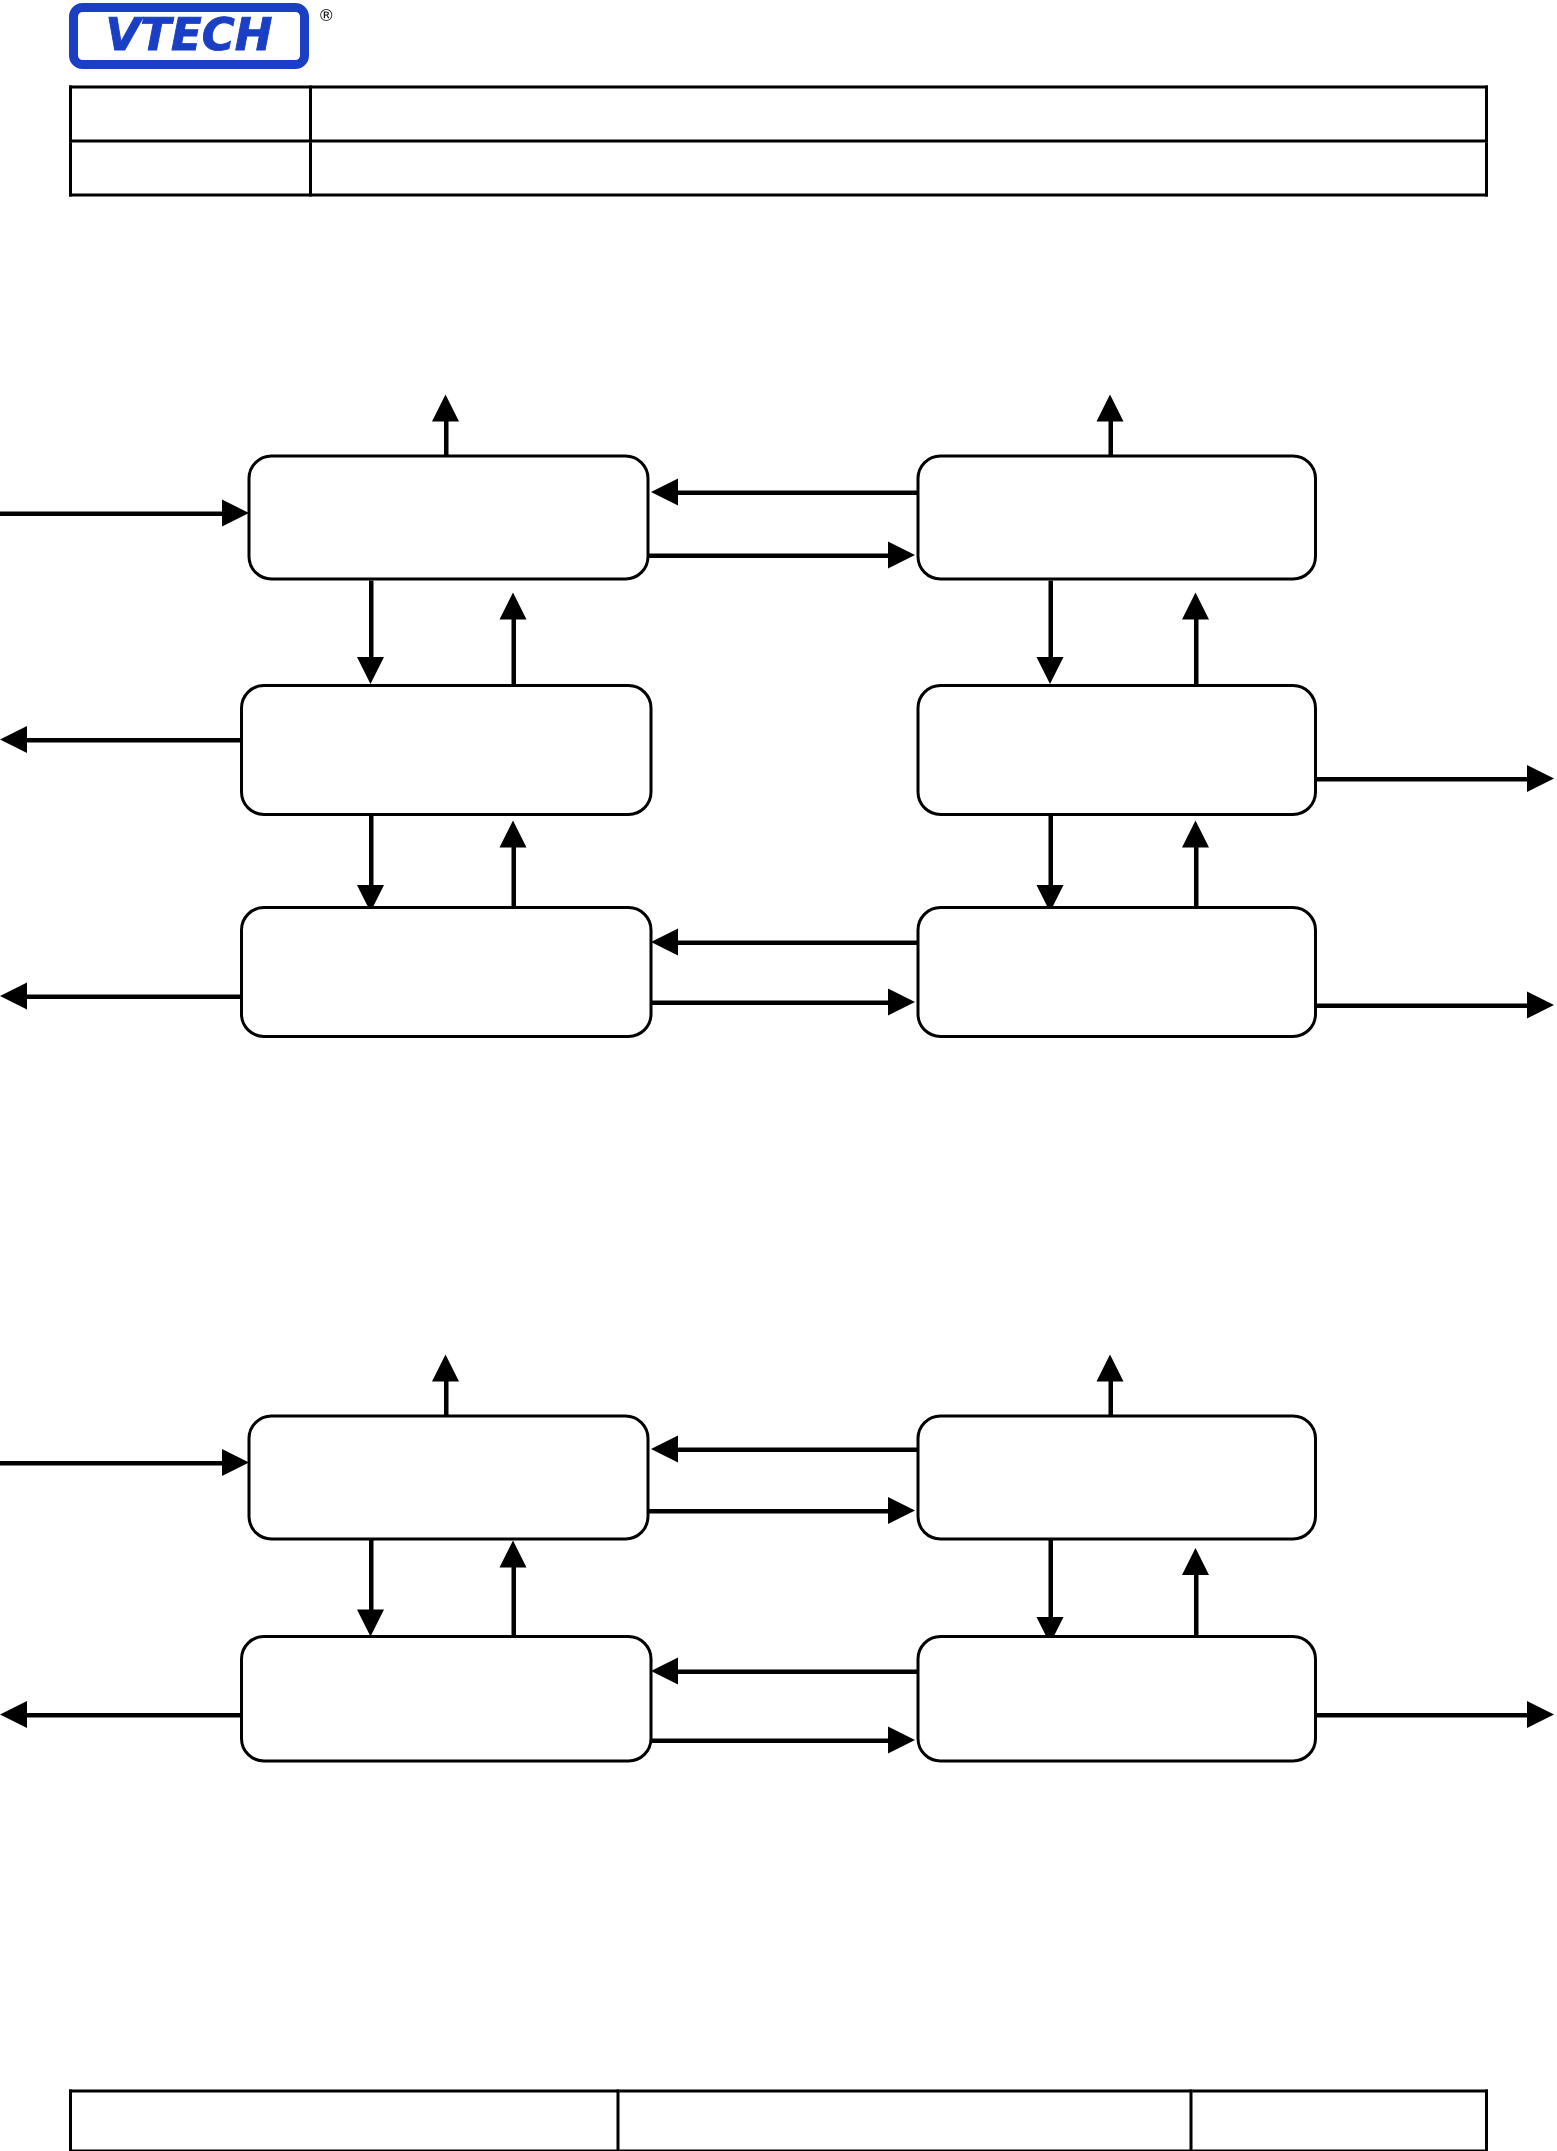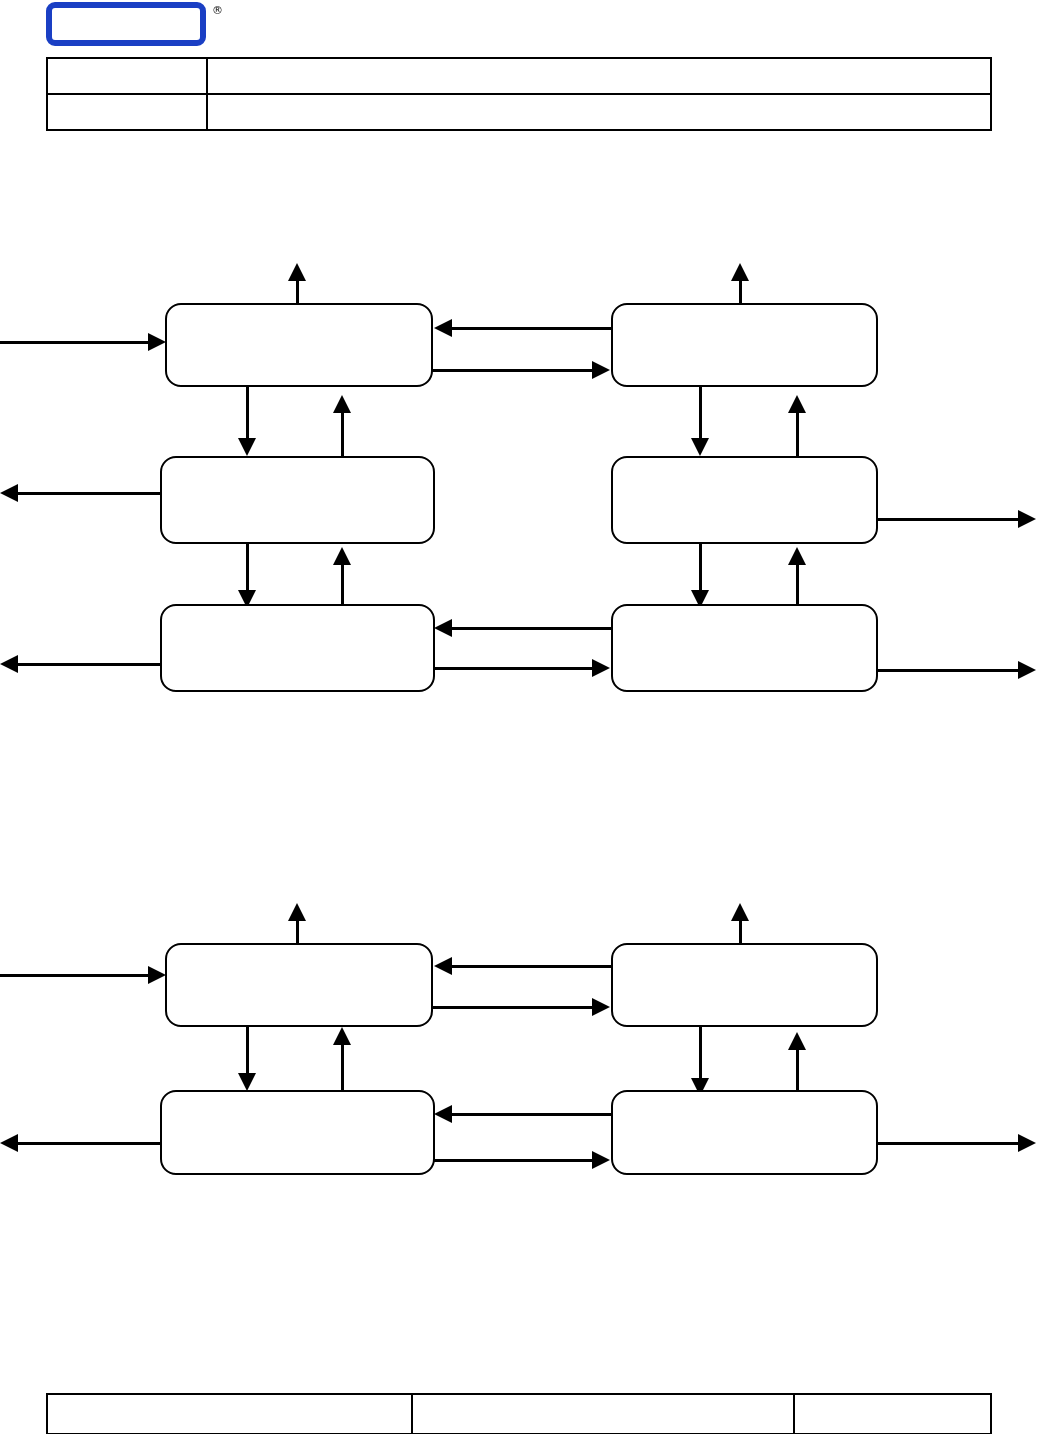--- a/index.html
+++ b/index.html
@@ -144,20 +144,21 @@
     border-top: 18px solid #000000;
   }
 </style>
 </head>
 <body>
 
 <div id="page">
 
   <div id="logo-wrap">
     <div id="logo-frame"></div>
+    <div id="logo-text">VTECH</div>
     <div id="logo-reg">®</div>
   </div>
 
   <table class="doc-table" id="header-table">
     <tbody>
         <tr>
       <td style="width:150px"></td>
       <td></td>
     </tr>
     <tr>

